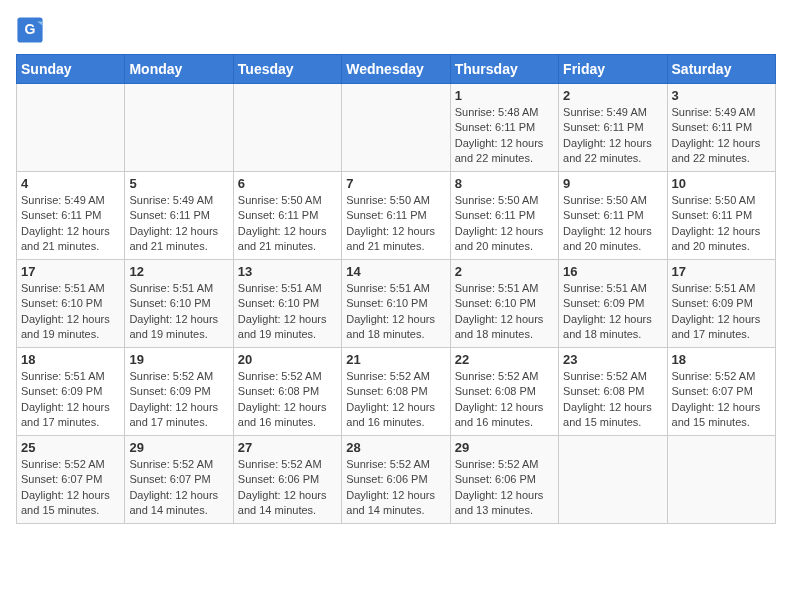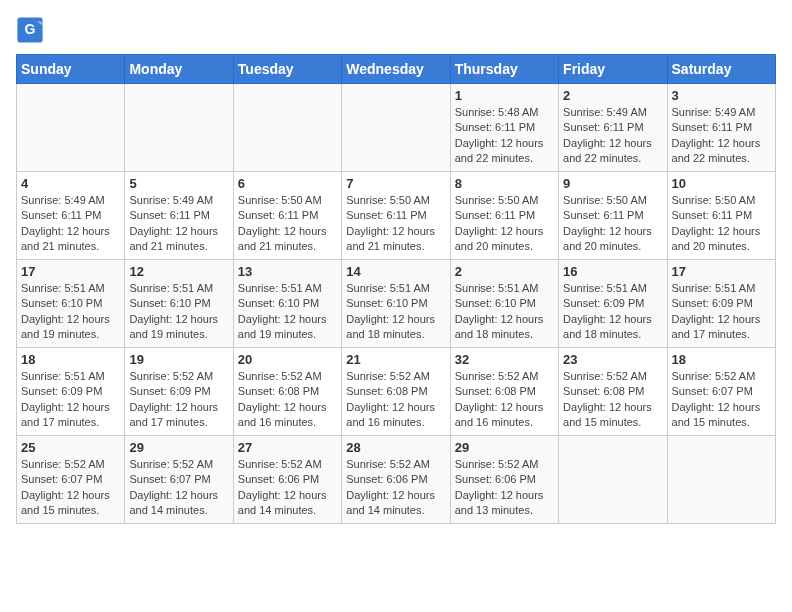--- a/index.html
+++ b/index.html
@@ -211,21 +211,21 @@
         </td>
         <td>
           <span class="day-number">20</span>
           <div class="day-info">Sunrise: 5:52 AM<br>Sunset: 6:08 PM<br>Daylight: 12 hours<br>and 16 minutes.</div>
         </td>
         <td>
           <span class="day-number">21</span>
           <div class="day-info">Sunrise: 5:52 AM<br>Sunset: 6:08 PM<br>Daylight: 12 hours<br>and 16 minutes.</div>
         </td>
         <td>
-          <span class="day-number">32</span>
+          <span class="day-number">22</span>
           <div class="day-info">Sunrise: 5:52 AM<br>Sunset: 6:08 PM<br>Daylight: 12 hours<br>and 16 minutes.</div>
         </td>
         <td>
           <span class="day-number">23</span>
           <div class="day-info">Sunrise: 5:52 AM<br>Sunset: 6:08 PM<br>Daylight: 12 hours<br>and 15 minutes.</div>
         </td>
         <td>
           <span class="day-number">18</span>
           <div class="day-info">Sunrise: 5:52 AM<br>Sunset: 6:07 PM<br>Daylight: 12 hours<br>and 15 minutes.</div>
         </td>

